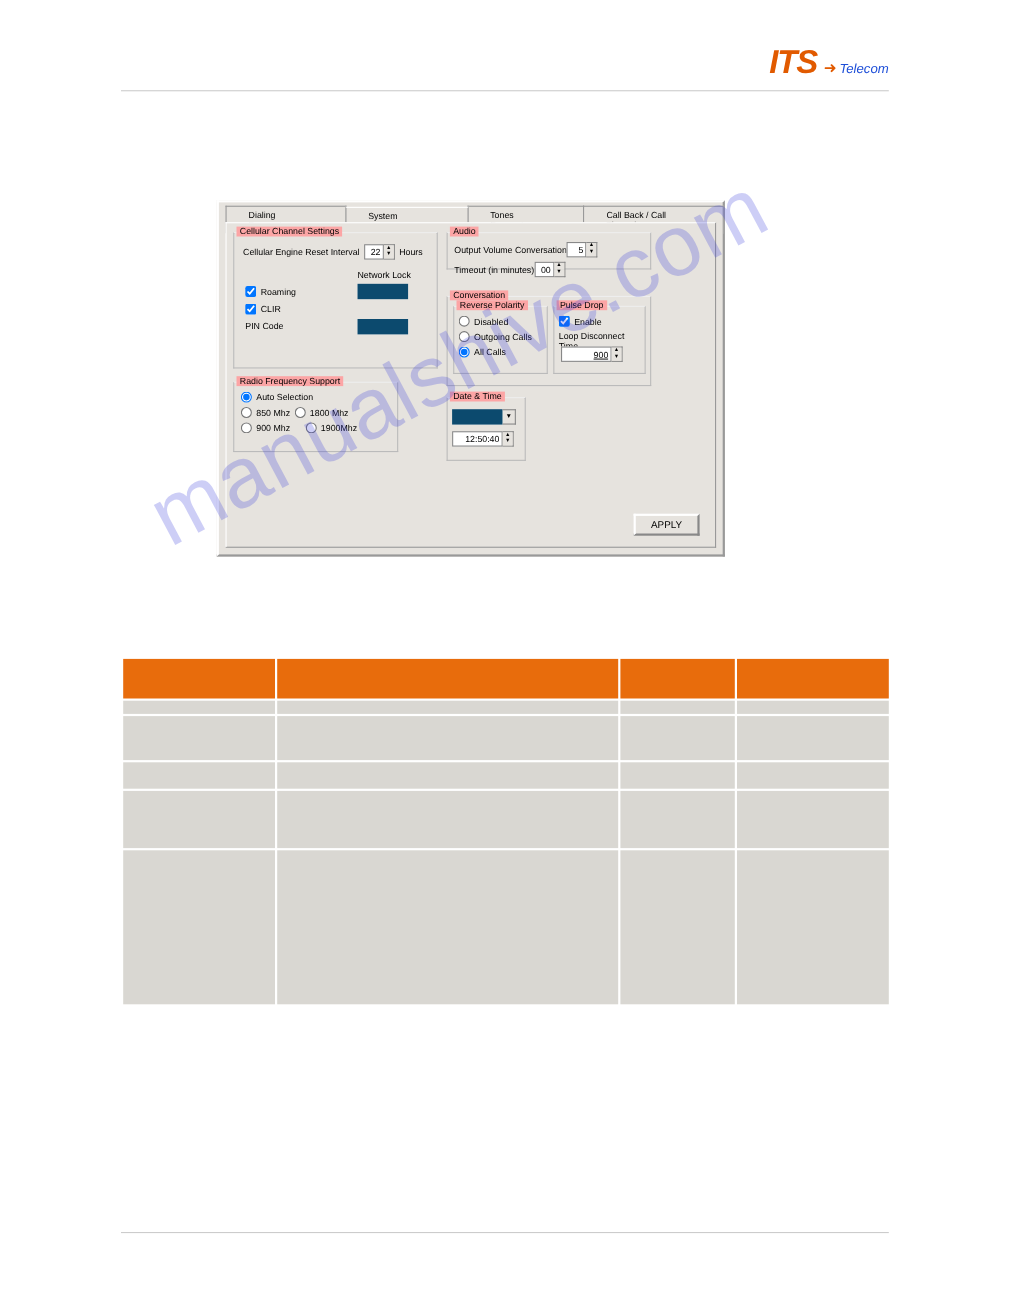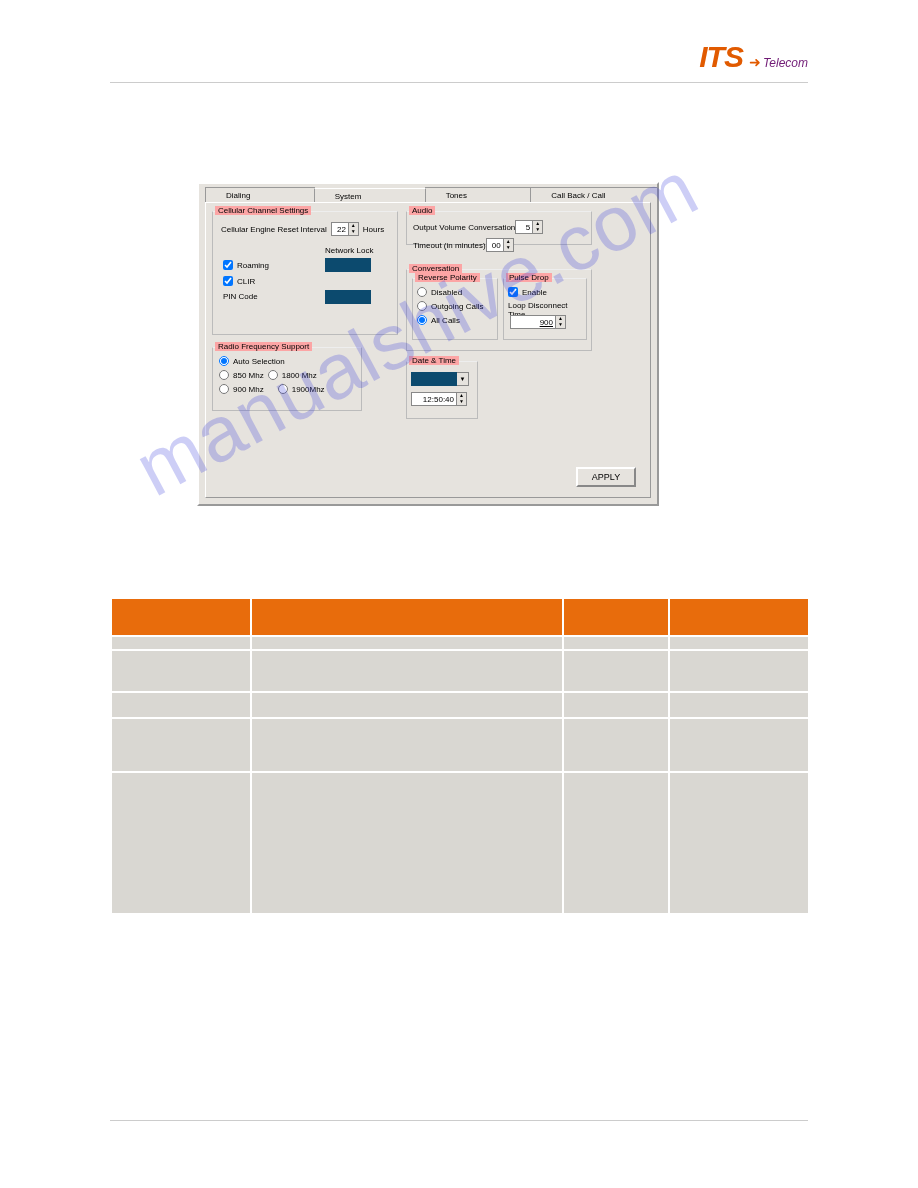--- a/index.html
+++ b/index.html
@@ -29,21 +29,21 @@
   .logo-its {
     font-family: Arial, sans-serif;
     font-size: 30px;
     font-weight: 900;
     font-style: italic;
     color: #e15a00;
     letter-spacing: -1px;
   }
   .logo-telecom {
     font-size: 12px;
-    color: #701a75;
+    color: #1d4ed8;
     font-style: italic;
   }
   .logo-arrow {
     display: inline-block;
     margin-right: -2px;
     color: #e15a00;
     font-size: 14px;
   }
   .footer-line {
     position: absolute;

